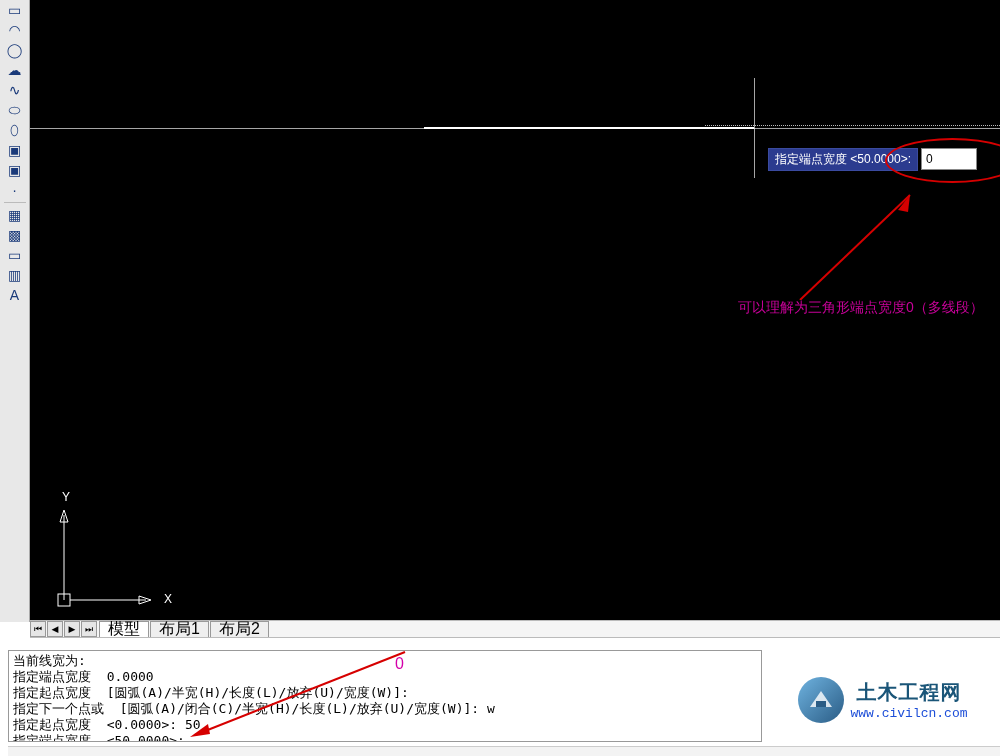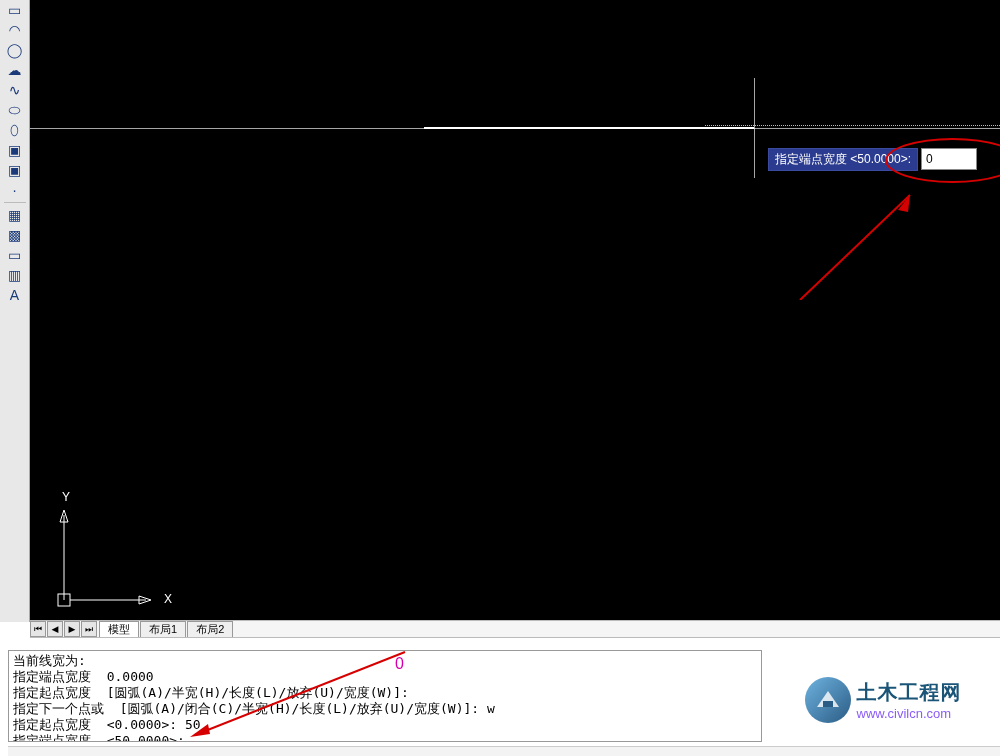--- a/index.html
+++ b/index.html
@@ -77,21 +77,21 @@
     background: #f5f5f5; border-top: 1px solid #bbb; border-bottom: 1px solid #bbb;
     display: flex; align-items: center;
   }
   .nav-btns { display: flex; }
   .nav-btn {
     width: 16px; height: 16px; background: #e6e6e6; border: 1px solid #999; margin-right: 1px;
     display: flex; align-items: center; justify-content: center; font-size: 9px; cursor: pointer;
   }
   .tab {
     height: 16px; padding: 0 8px; background: #efefef; border: 1px solid #999; border-bottom: none;
-    margin-left: 1px; font-size: 11px; line-height: 14px; cursor: pointer;
+    margin-left: 1px; font-size: 16px; line-height: 14px; cursor: pointer;
   }
   .tab.active { background: #fff; }
 
   
   .cmd-history {
     position: absolute; left: 8px; top: 650px; width: 754px; height: 92px;
     background: #fff; border: 1px solid #999; font-family: SimSun, monospace; font-size: 13px;
     padding: 2px 4px; line-height: 16px; color: #000; white-space: pre; overflow: hidden;
   }
 
@@ -105,28 +105,28 @@
 
   
   .cmd-line-bar {
     position: absolute; left: 8px; top: 746px; width: 992px; height: 10px;
     background: #f3f3f3; border-top: 1px solid #ccc; display: flex; align-items: center; gap: 2px; padding-left: 4px;
   }
 
   
   .watermark {
     position: absolute; right: 12px; top: 670px; width: 210px; height: 60px;
-    display: flex; align-items: center; justify-content: center; font-family: Arial, sans-serif;
+    display: flex; align-items: center; justify-content: center; font-family: Arial, sans-serif; text-align: center;
   }
   .wm-logo {
     width: 46px; height: 46px; border-radius: 50%; background: linear-gradient(135deg,#6fb3e0,#2a5c85);
     display:flex; align-items:center; justify-content:center; color:#fff; font-weight:bold; font-size:20px; margin-right:6px;
   }
   .wm-text .wm-cn { font-size: 20px; font-weight: bold; color: #1a5578; letter-spacing: 1px; }
-  .wm-text .wm-en { font-size: 13px; color: #8b5cf6; }
+  .wm-text .wm-en { font-size: 13px; color: #1d4ed8; font-family: Liberation Mono, monospace; }
 </style>
 </head>
 <body>
 
 <div class="app">
 
   <div class="toolbar-left">
     <div class="tb-btn">▭</div>
     <div class="tb-btn">◠</div>
     <div class="tb-btn">◯</div>
@@ -156,20 +156,21 @@
       <input class="dyn-input" value="0" style="">
     </div>
 
     <div class="highlight-ellipse"></div>
 
     <svg class="arrow-line" viewBox="0 0 160 110">
       <line x1="10" y1="110" x2="120" y2="5" stroke="#d60000" stroke-width="2"></line>
       <polygon points="120,5 108,20 118,22" fill="#d60000"></polygon>
     </svg>
 
+    <div class="annotation">可以理解为三角形端点宽度0（多线段）</div>
 
     <div class="ucs">
       <svg width="120" height="120" viewBox="0 0 120 120">
         <text x="18" y="12" fill="#fff" font-size="12"></text>
         <line x1="18" y1="110" x2="18" y2="25" stroke="#fff" stroke-width="1"></line>
         <polygon points="18,20 14,32 22,32" fill="none" stroke="#fff" stroke-width="1"></polygon>
         <rect x="12" y="104" width="12" height="12" fill="none" stroke="#fff" stroke-width="1"></rect>
         <line x1="24" y1="110" x2="100" y2="110" stroke="#fff" stroke-width="1"></line>
         <polygon points="105,110 93,106 93,114" fill="none" stroke="#fff" stroke-width="1"></polygon>
       </svg>

